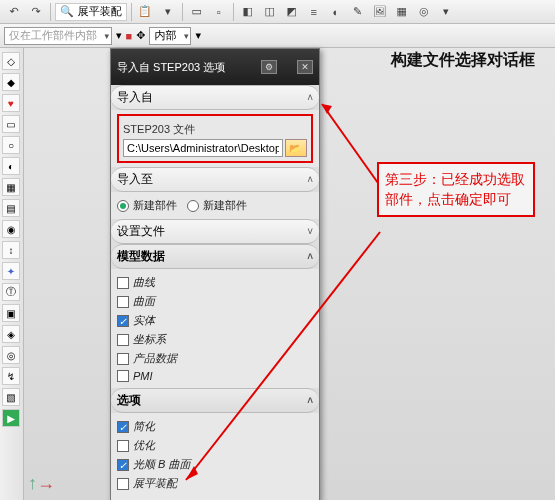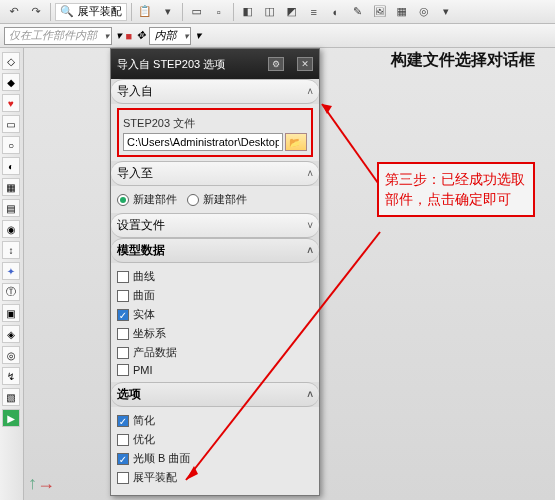--- a/index.html
+++ b/index.html
@@ -5,32 +5,32 @@
 * { box-sizing: border-box; margin: 0; padding: 0; font-family: "Microsoft YaHei", SimSun, sans-serif; }
 body { background: #f0f0f0; width: 555px; height: 500px; overflow: hidden; position: relative; }
 
 .app-bg { position: absolute; inset: 0; background: linear-gradient(#e8e8e8, #d6d6d6); }
 
 .toolbar { position: absolute; top: 0; left: 0; right: 0; height: 24px; background: linear-gradient(#f6f6f6,#e4e4e4); border-bottom: 1px solid #bbb; display: flex; align-items: center; gap: 2px; padding: 0 4px; }
 .toolbar .tb-btn { width: 20px; height: 20px; border: 1px solid transparent; display: flex; align-items: center; justify-content: center; font-size: 11px; color: #444; }
 .toolbar .cmd-finder { display: flex; align-items: center; gap: 4px; padding: 0 4px; border: 1px solid #ccc; background: #fff; height: 18px; font-size: 11px; }
 .toolbar .sep { width: 1px; height: 18px; background: #bbb; margin: 0 2px; }
 
-.toolbar2 { position: absolute; top: 24px; left: 0; right: 0; height: 24px; background: linear-gradient(#f6f6f6,#e4e4e4); border-bottom: 1px solid #bbb; display: flex; align-items: center; gap: 4px; padding: 0 4px; font-size: 11px; font-style: italic; }
+.toolbar2 { position: absolute; top: 24px; left: 0; right: 0; height: 24px; background: linear-gradient(#f6f6f6,#e4e4e4); border-bottom: 1px solid #bbb; display: flex; align-items: center; gap: 4px; padding: 0 4px; font-size: 11px; }
 .toolbar2 .drop { border: 1px solid #999; background: #fff; height: 18px; padding: 0 14px 0 4px; position: relative; display: flex; align-items: center; }
 .toolbar2 .drop::after { content: "▾"; position: absolute; right: 2px; font-size: 9px; color: #555; }
 .toolbar2 .drop.dimmed { color: #999; }
 
 .left-palette { position: absolute; top: 48px; left: 0; width: 24px; bottom: 0; background: linear-gradient(90deg,#f0f0f0,#e2e2e2); border-right: 1px solid #bbb; display: flex; flex-direction: column; gap: 3px; padding: 4px 2px; }
 .left-palette .pi { width: 18px; height: 18px; border: 1px solid #ccc; background: #fafafa; font-size: 10px; display: flex; align-items: center; justify-content: center; }
 
 .header-text { position: absolute; top: 50px; right: 20px; font-size: 16px; font-weight: bold; color: #111; }
 
 .dialog { position: absolute; top: 48px; left: 110px; width: 210px; background: #dedede; border: 1px solid #777; box-shadow: 2px 2px 6px rgba(0,0,0,.4); font-size: 12px; }
-.dialog .titlebar { height: 30px; background: linear-gradient(#3a3a3a,#1e1e1e); color: #fff; display: flex; align-items: center; padding: 4px 6px; gap: 13px; }
+.dialog .titlebar { height: 36px; background: linear-gradient(#3a3a3a,#1e1e1e); color: #fff; display: flex; align-items: center; padding: 4px 6px; gap: 20px; }
 .dialog .titlebar .title { flex: 1; font-size: 11px; }
 .dialog .titlebar .tbbtn { width: 16px; height: 14px; background: #555; border: 1px solid #888; color: #ddd; font-size: 9px; display: flex; align-items: center; justify-content: center; }
 
 .section-head { background: linear-gradient(#f6f6f6,#e6e6e6); border-top: 1px solid #bbb; border-bottom: 1px solid #bbb; padding: 3px 6px; display: flex; align-items: center; justify-content: space-between; cursor: pointer; border-radius: 12px; }
 .section-head.sub { font-weight: bold; background: linear-gradient(#ececec,#dcdcdc); }
 .section-head .chev { font-size: 10px; color: #555; }
 .section-body { padding: 4px 6px; background: #e8e8e8; }
 
 .redbox { border: 2px solid #e20000; padding: 4px; }
 .file-label { font-size: 11px; padding: 2px 0; color: #333; }
@@ -38,21 +38,21 @@
 .file-input { flex: 1; border: 1px solid #999; background: #fff; height: 18px; font-size: 11px; padding: 0 3px; }
 .browse-btn { width: 22px; height: 18px; border: 1px solid #a88; background: linear-gradient(#ffe9a8,#ffd26a); font-size: 10px; display: flex; align-items: center; justify-content: center; }
 
 .radio-row { display: flex; gap: 10px; padding: 2px 0; }
 .radio-item, .check-item { display: flex; align-items: center; gap: 4px; font-size: 11px; color: #222; }
 .radio { width: 12px; height: 12px; border: 1px solid #666; border-radius: 50%; background: #fff; position: relative; }
 .radio.on::after { content: ""; position: absolute; inset: 2px; border-radius: 50%; background: #2a6; }
 .check { width: 12px; height: 12px; border: 1px solid #666; background: #fff; position: relative; }
 .check.on { background: #2f7bd1; }
 .check.on::after { content: "✓"; position: absolute; inset: 0; color: #fff; font-size: 10px; line-height: 11px; text-align: center; }
-.check-list .check-item { padding: 2px 0; }
+.check-list .check-item { padding: 2px 0; font-style: italic; }
 
 .callout { position: absolute; top: 162px; left: 377px; width: 158px; border: 2px solid #e20000; padding: 6px; background: #f4f4f4; color: #e20000; font-size: 14px; line-height: 1.4; }
 
 svg.arrow { position: absolute; pointer-events: none; }
 
 .axis { position: absolute; left: 28px; bottom: 6px; font-size: 18px; color: #888; }
 .axis .z { color: #6a8; } .axis .x { color: #c44; }
 </style>
 </head>
 <body>

